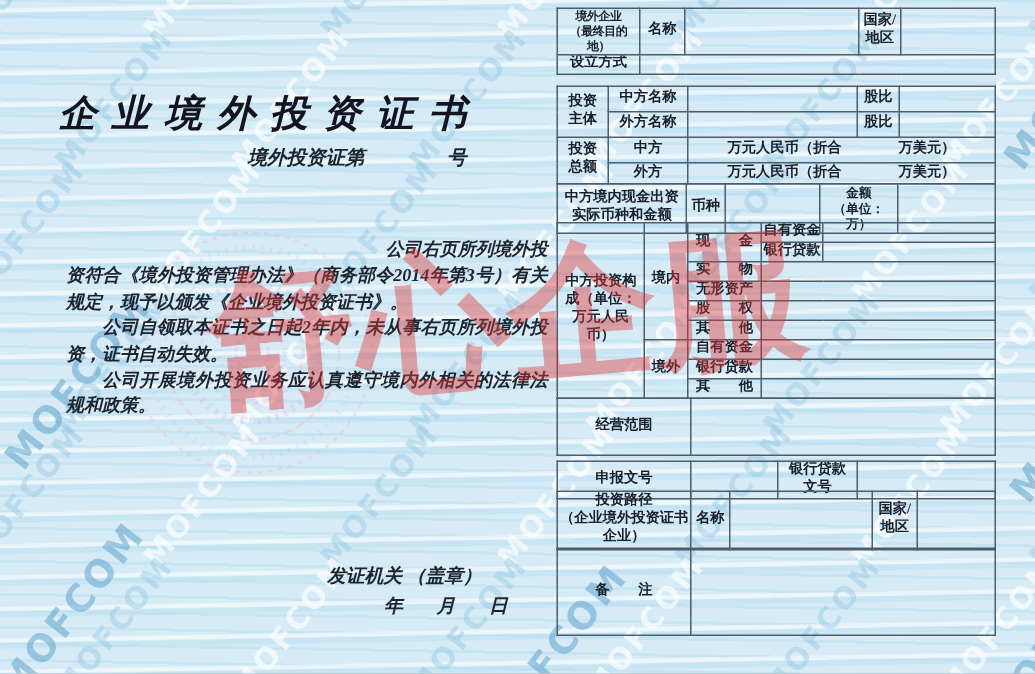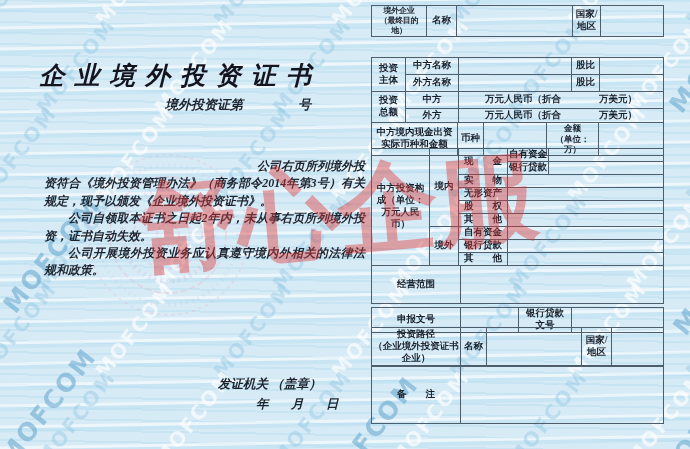--- a/index.html
+++ b/index.html
@@ -173,20 +173,24 @@
     <tbody>
         <tr style="height:31px">
       <td class="small">境外企业
 （最终目的地）</td>
       <td>名称</td>
       <td></td>
       <td>国家/
 地区</td>
       <td></td>
     </tr>
+    <tr style="height:12px">
+      <td>设立方式</td>
+      <td colspan="4"></td>
+    </tr>
   </tbody>
     </table>
 
   <table class="frm" id="tbl-bc">
     <colgroup>
         <col style="width:34px">
         <col style="width:53px">
         <col style="width:113px">
         <col style="width:28px">
         <col style="width:64px">

